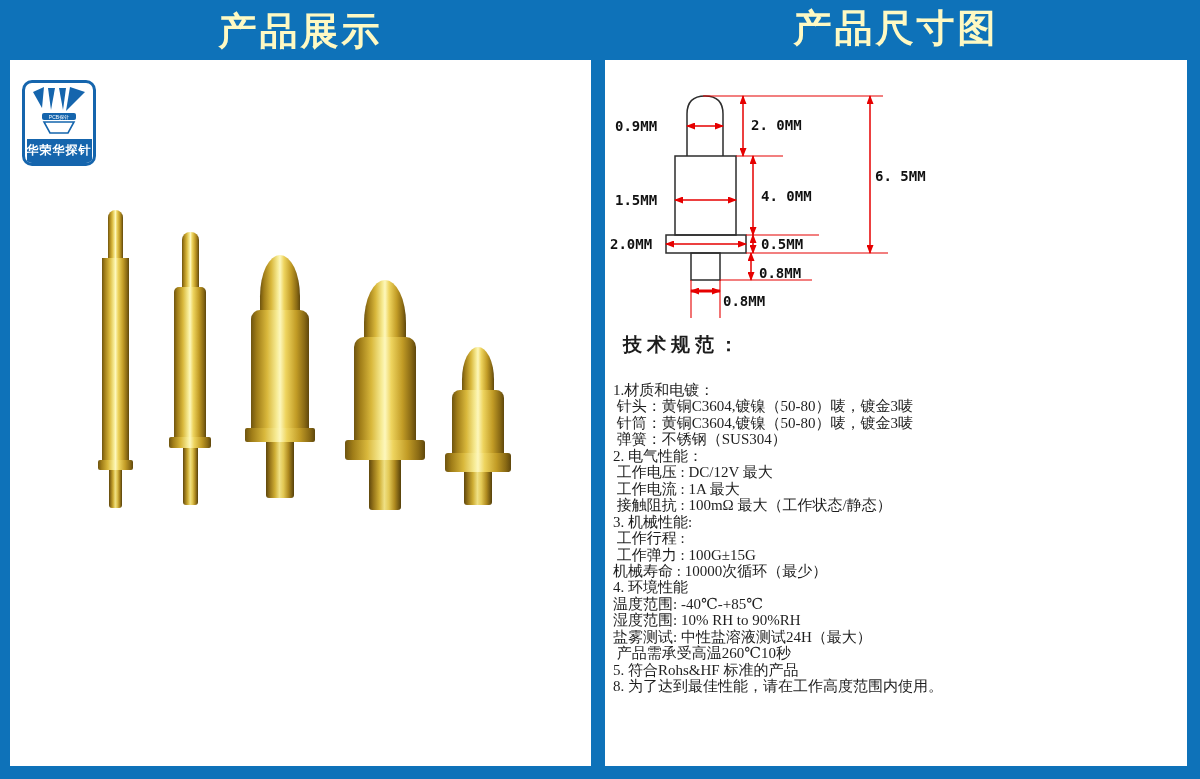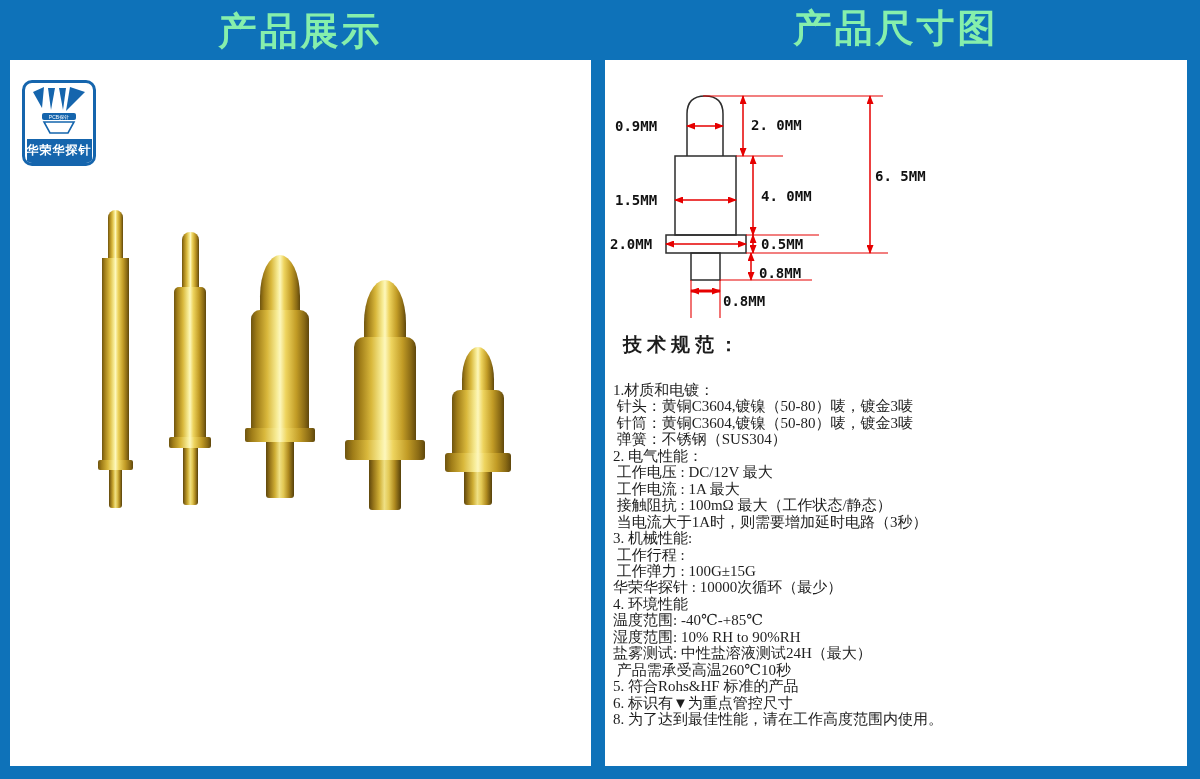--- a/index.html
+++ b/index.html
@@ -6,21 +6,21 @@
   body{
     width:1200px;height:779px;position:relative;overflow:hidden;
     background:#0e72b9;
     font-family:"Liberation Sans", sans-serif;
   }
   .panel{position:absolute;top:60px;background:#ffffff;height:706px;}
   #left-panel{left:10px;width:581px;}
   #right-panel{left:605px;width:582px;}
   .panel-title{
     position:absolute;top:6px;height:54px;line-height:50px;
-    color:#86efac;font-size:38px;font-weight:bold;letter-spacing:3px;
+    color:#fef9c3;font-size:38px;font-weight:bold;letter-spacing:3px;
     text-align:center;
   }
   #left-title{left:10px;width:581px;}
   #right-title{left:605px;width:582px;font-family:Liberation Mono, monospace;}
 
   
   .logo{
     position:absolute;left:12px;top:20px;width:74px;height:86px;
     border:3px solid #1565ad;border-radius:10px;background:#fff;
     overflow:hidden;display:flex;flex-direction:column;box-sizing:border-box;align-items:center;
@@ -180,27 +180,25 @@
 
   <div class="specs">
     <div>1.材质和电镀：</div>
     <div> 针头：黄铜C3604,镀镍（50-80）唛，镀金3唛</div>
     <div> 针筒：黄铜C3604,镀镍（50-80）唛，镀金3唛</div>
     <div> 弹簧：不锈钢（SUS304）</div>
     <div>2. 电气性能：</div>
     <div> 工作电压 : DC/12V 最大</div>
     <div> 工作电流 : 1A 最大</div>
     <div> 接触阻抗 : 100mΩ 最大（工作状态/静态）</div>
-    <div> 当电流大于1A时，则需要增加延时电路（3秒）</div>
     <div>3. 机械性能:</div>
     <div> 工作行程 :</div>
     <div> 工作弹力 : 100G±15G</div>
-    <div>华荣华探针 : 10000次循环（最少）</div>
+    <div>机械寿命 : 10000次循环（最少）</div>
     <div>4. 环境性能</div>
     <div>温度范围: -40℃-+85℃</div>
     <div>湿度范围: 10% RH to 90%RH</div>
     <div>盐雾测试: 中性盐溶液测试24H（最大）</div>
     <div> 产品需承受高温260℃10秒</div>
     <div>5. 符合Rohs&amp;HF 标准的产品</div>
-    <div>6. 标识有▼为重点管控尺寸</div>
     <div>8. 为了达到最佳性能，请在工作高度范围内使用。</div>
   </div>
 </div>
 
 </body></html>

